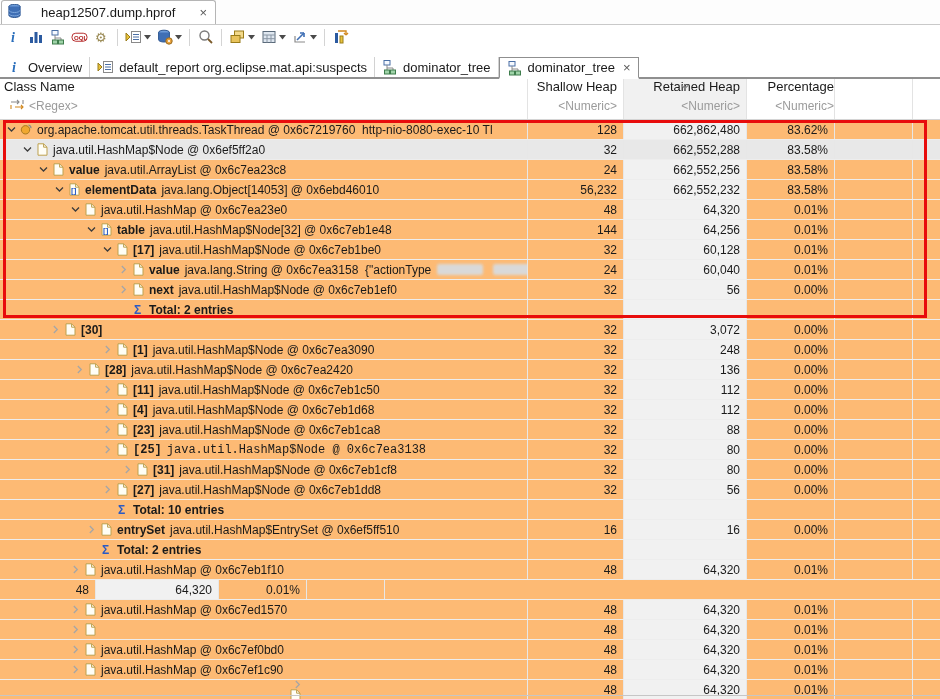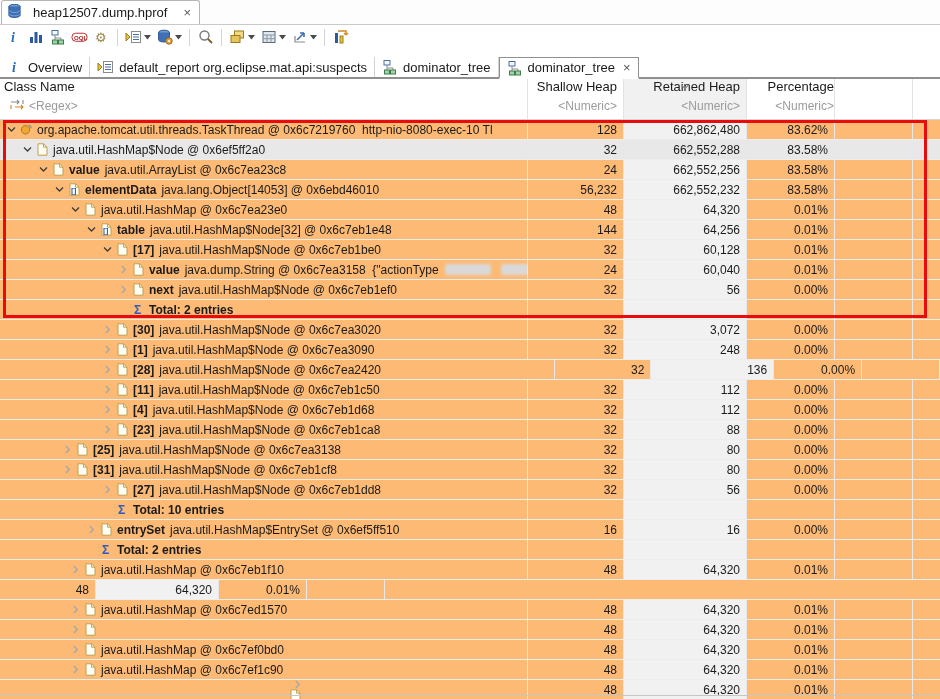--- a/index.html
+++ b/index.html
@@ -4,21 +4,21 @@
 <style>
   * { margin:0; padding:0; box-sizing:border-box; }
   body { background:#fff; }
   .screen {
     position:relative; width:940px; height:699px; overflow:hidden;
     background:#fff; font-family:"Liberation Sans", sans-serif; color:#1a1a1a;
   }
 
   
   .editor-tabbar { height:25px; border-bottom:1px solid #c9c9c9; display:flex; align-items:flex-end; background:#fdfdfd; padding-left:1px; }
-  .editor-tab { display:inline-flex; align-items:center; gap:12px; height:24px; padding:0 8px 0 6px;
+  .editor-tab { display:inline-flex; align-items:center; gap:20px; height:24px; padding:0 8px 0 6px;
     background:#fff; border:1px solid #b5b5b5; border-bottom:none; border-radius:3px 3px 0 0; font-size:13px; }
   .editor-tab .close { color:#5a5a5a; font-size:13px; margin-left:4px; cursor:pointer; line-height:1; }
 
   
   .toolbar { height:24px; display:flex; align-items:center; padding:0 3px; gap:1px; background:#fff; }
   .tbtn { display:flex; align-items:center; height:22px; padding:0 2px; border-radius:2px; cursor:pointer; }
   .tbtn .ic { width:17px; height:17px; display:flex; align-items:center; justify-content:center; }
   .tbtn .caret { margin-left:2px; display:flex; }
   .tsep { width:1px; height:17px; background:#d4d4d4; margin:0 4px; }
 
@@ -474,21 +474,21 @@
                 <polyline points="2.8,1 6.3,4.5 2.8,8" fill="none" stroke="#a6a6a6" stroke-width="1.3"></polyline>
               </svg>
             </span>
             <span class="nicon">
               <svg width="11" height="13" viewBox="0 0 11 13">
                 <path d="M1 .8 h5.6 l3.4 3.4 v8 H1 z" fill="#fffef6" stroke="#bda04e"></path>
                 <path d="M6.6 .8 v3.4 h3.4" fill="none" stroke="#bda04e"></path>
               </svg>
             </span>
             <span class="prefix">value</span>
-            <span class="lbl">java.dump.String @ 0x6c7ea3158  {"actionType</span>
+            <span class="lbl">java.lang.String @ 0x6c7ea3158  {"actionType</span>
             <span class="redact r1"></span>
             <span class="redact r2"></span>
           </div>
           <div class="cell num c-sh">24</div>
           <div class="cell num c-rt shade">60,040</div>
           <div class="cell num c-pc">0.01%</div>
           <div class="cell c-fill"></div>
           <div class="cell c-rest"></div>
         </div>
         <div class="row">
@@ -523,34 +523,33 @@
             </span>
             <span class="prefix">Total: 2 entries</span>
           </div>
           <div class="cell num c-sh"></div>
           <div class="cell num c-rt shade"></div>
           <div class="cell num c-pc"></div>
           <div class="cell c-fill"></div>
           <div class="cell c-rest"></div>
         </div>
         <div class="row">
-          <div class="cell c-name nm" style="padding-left: 100px;">
+          <div class="cell c-name nm" style="padding-left: 48px;">
             <span class="exp">
               <svg width="9" height="9" viewBox="0 0 9 9">
                 <polyline points="2.8,1 6.3,4.5 2.8,8" fill="none" stroke="#a6a6a6" stroke-width="1.3"></polyline>
               </svg>
             </span>
             <span class="nicon">
               <svg width="11" height="13" viewBox="0 0 11 13">
                 <path d="M1 .8 h5.6 l3.4 3.4 v8 H1 z" fill="#fffef6" stroke="#bda04e"></path>
                 <path d="M6.6 .8 v3.4 h3.4" fill="none" stroke="#bda04e"></path>
               </svg>
             </span>
             <span class="prefix">[30]</span>
-            <span class="lbl">java.util.HashMap$Node @ 0x6c7ea3020</span>
           </div>
           <div class="cell num c-sh">32</div>
           <div class="cell num c-rt shade">3,072</div>
           <div class="cell num c-pc">0.00%</div>
           <div class="cell c-fill"></div>
           <div class="cell c-rest"></div>
         </div>
         <div class="row">
           <div class="cell c-name nm" style="padding-left: 100px;">
             <span class="exp">
@@ -567,21 +566,21 @@
             <span class="prefix">[1]</span>
             <span class="lbl">java.util.HashMap$Node @ 0x6c7ea3090</span>
           </div>
           <div class="cell num c-sh">32</div>
           <div class="cell num c-rt shade">248</div>
           <div class="cell num c-pc">0.00%</div>
           <div class="cell c-fill"></div>
           <div class="cell c-rest"></div>
         </div>
         <div class="row">
-          <div class="cell c-name nm" style="padding-left: 72px; margin-left: 28px;">
+          <div class="cell c-name nm" style="padding-left: 72px;">
             <span class="exp">
               <svg width="9" height="9" viewBox="0 0 9 9">
                 <polyline points="2.8,1 6.3,4.5 2.8,8" fill="none" stroke="#a6a6a6" stroke-width="1.3"></polyline>
               </svg>
             </span>
             <span class="nicon">
               <svg width="11" height="13" viewBox="0 0 11 13">
                 <path d="M1 .8 h5.6 l3.4 3.4 v8 H1 z" fill="#fffef6" stroke="#bda04e"></path>
                 <path d="M6.6 .8 v3.4 h3.4" fill="none" stroke="#bda04e"></path>
               </svg>
@@ -655,21 +654,21 @@
             <span class="prefix">[23]</span>
             <span class="lbl">java.util.HashMap$Node @ 0x6c7eb1ca8</span>
           </div>
           <div class="cell num c-sh">32</div>
           <div class="cell num c-rt shade">88</div>
           <div class="cell num c-pc">0.00%</div>
           <div class="cell c-fill"></div>
           <div class="cell c-rest"></div>
         </div>
         <div class="row">
-          <div class="cell c-name nm" style="padding-left: 60px;">
+          <div class="cell c-name nm" style="padding-left: 100px; font-family: Liberation Mono, monospace;">
             <span class="exp">
               <svg width="9" height="9" viewBox="0 0 9 9">
                 <polyline points="2.8,1 6.3,4.5 2.8,8" fill="none" stroke="#a6a6a6" stroke-width="1.3"></polyline>
               </svg>
             </span>
             <span class="nicon">
               <svg width="11" height="13" viewBox="0 0 11 13">
                 <path d="M1 .8 h5.6 l3.4 3.4 v8 H1 z" fill="#fffef6" stroke="#bda04e"></path>
                 <path d="M6.6 .8 v3.4 h3.4" fill="none" stroke="#bda04e"></path>
               </svg>
@@ -677,21 +676,21 @@
             <span class="prefix">[25]</span>
             <span class="lbl">java.util.HashMap$Node @ 0x6c7ea3138</span>
           </div>
           <div class="cell num c-sh">32</div>
           <div class="cell num c-rt shade">80</div>
           <div class="cell num c-pc">0.00%</div>
           <div class="cell c-fill"></div>
           <div class="cell c-rest"></div>
         </div>
         <div class="row">
-          <div class="cell c-name nm" style="padding-left: 60px;">
+          <div class="cell c-name nm" style="padding-left: 120px;">
             <span class="exp">
               <svg width="9" height="9" viewBox="0 0 9 9">
                 <polyline points="2.8,1 6.3,4.5 2.8,8" fill="none" stroke="#a6a6a6" stroke-width="1.3"></polyline>
               </svg>
             </span>
             <span class="nicon">
               <svg width="11" height="13" viewBox="0 0 11 13">
                 <path d="M1 .8 h5.6 l3.4 3.4 v8 H1 z" fill="#fffef6" stroke="#bda04e"></path>
                 <path d="M6.6 .8 v3.4 h3.4" fill="none" stroke="#bda04e"></path>
               </svg>

